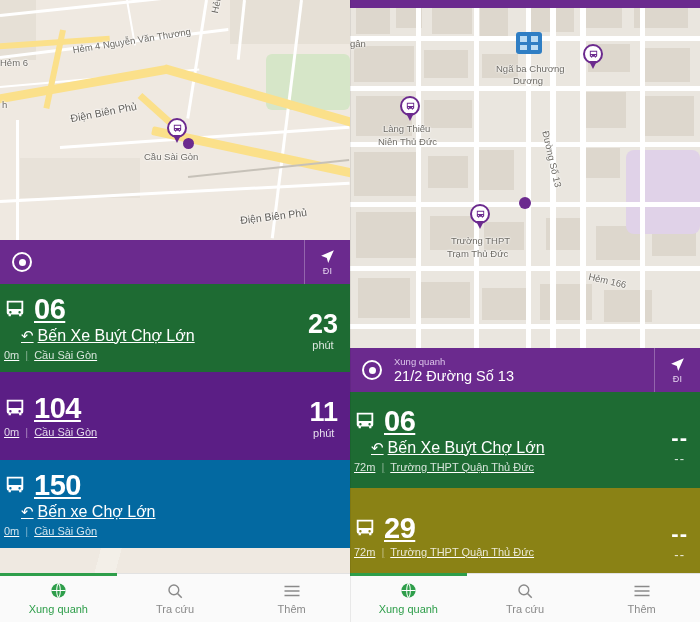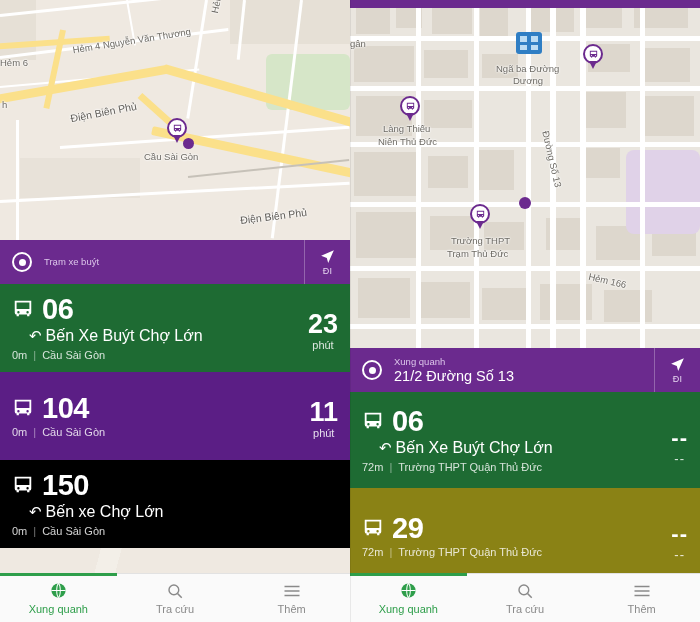--- a/index.html
+++ b/index.html
@@ -114,30 +114,31 @@
     align-items: center; justify-content: center;
     gap: 1px;
   }
   .hdr .go svg { width: 17px; height: 17px; display:block; }
   .hdr .go span { font-size: 9px; color: #e5d4ef; letter-spacing: .3px; }
 
   
   .routes { position: absolute; left: 0; width: 100%; }
   .route {
     position: relative;
-    padding: 7px 12px 9px 12px;
+    padding: 7px 12px 9px 4px;
     color: #fff;
     height: 88px;
     display: flex;
     flex-direction: column;
     justify-content: center;
+    text-decoration: underline;
   }
   .route.green  { background: #1e6b33; }
   .route.purple { background: #5b1e85; }
-  .route.blue   { background: #000000; }
+  .route.blue   { background: #0369a1; }
   .route.olive  { background: #8a8215; }
   .route .toprow { display: flex; align-items: center; }
   .route .busicon {
     width: 22px; height: 22px; flex: 0 0 22px; margin-right: 8px;
   }
   .route .busicon svg { width: 22px; height: 22px; display: block; }
   .route .num {
     font-size: 29px; font-weight: bold; line-height: 30px;
     letter-spacing: -0.5px;
   }
@@ -266,21 +267,20 @@
       <div class="dot-purple" style="left:183px;top:138px;"></div>
     </div>
 
     <div class="hdr" style="top:240px;">
       <div class="loc-btn">
         <div class="ring">
             <i></i>
           </div>
       </div>
       <div class="texts">
-        <div class="sub">Trạm xe buýt</div>
       </div>
       <div class="go">
         <svg viewBox="0 0 24 24" fill="#ffffff">
             <path d="M3 11l18-8-8 18-2-7-8-3z"></path>
           </svg>
         <span>ĐI</span>
       </div>
     </div>
 
     <div class="routes" style="top:284px;">
@@ -430,21 +430,21 @@
       <div class="road-white" style="left:0;top:202px;width:350px;height:5px;"></div>
       <div class="road-white" style="left:0;top:266px;width:350px;height:5px;"></div>
       <div class="road-white" style="left:0;top:324px;width:350px;height:5px;"></div>
       <div class="road-white" style="left:66px;top:0;width:5px;height:352px;"></div>
       <div class="road-white" style="left:124px;top:0;width:5px;height:352px;"></div>
       <div class="road-white" style="left:176px;top:0;width:5px;height:352px;"></div>
       <div class="road-white" style="left:230px;top:0;width:6px;height:352px;"></div>
       <div class="road-white" style="left:200px;top:0;width:6px;height:352px;"></div>
       <div class="road-white" style="left:290px;top:0;width:5px;height:352px;"></div>
 
-      <div class="maplabel" style="left:146px;top:64px;">Ngã ba Đường</div>
+      <div class="maplabel" style="left:146px;top:64px;">Ngã ba Chương</div>
       <div class="maplabel" style="left:163px;top:76px;">Dương</div>
       <div class="maplabel" style="left:33px;top:124px;">Làng Thiếu</div>
       <div class="maplabel" style="left:28px;top:137px;">Niên Thủ Đức</div>
       <div class="maplabel" style="left:200px;top:130px;transform:rotate(77deg);transform-origin:left top;">Đường Số 13</div>
       <div class="maplabel" style="left:101px;top:236px;">Trường THPT</div>
       <div class="maplabel" style="left:97px;top:249px;">Trạm Thủ Đức</div>
       <div class="maplabel" style="left:238px;top:276px;transform:rotate(13deg);">Hẻm 166</div>
       <div class="maplabel" style="left:0px;top:39px;">gân</div>
 
       <div class="poi-icon" style="left:166px;top:32px;">

